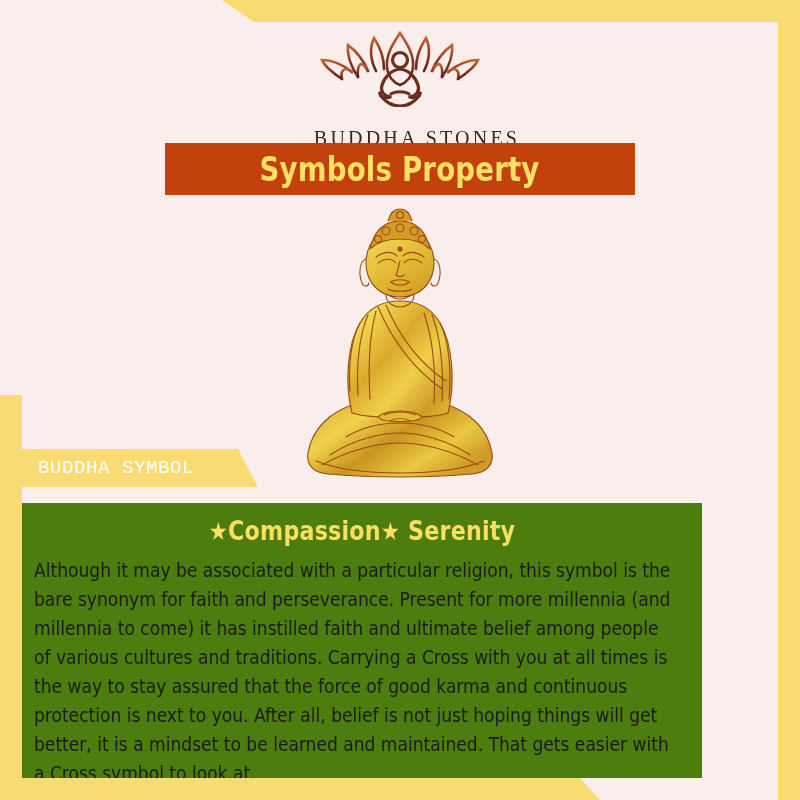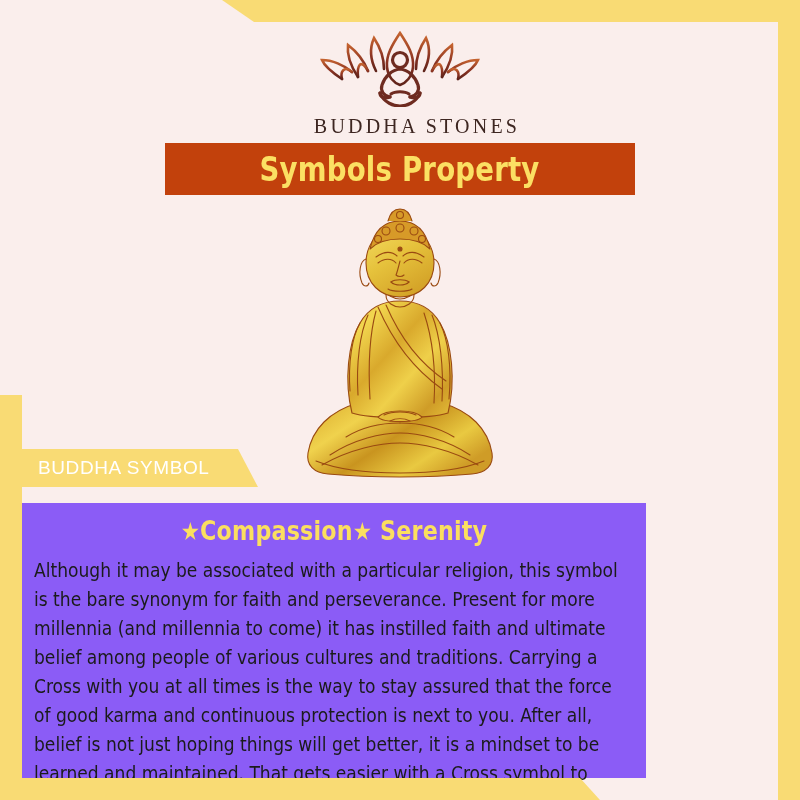--- a/index.html
+++ b/index.html
@@ -70,21 +70,21 @@
     width: 800px;
     text-align: center;
     z-index: 2;
   }
   .logo-mark {
     display: block;
     margin: 5px auto 0;
   }
   .logo-wordmark {
     display: block;
-    margin-top: 4px;
+    margin-top: 16px;
     font-family: "Liberation Serif", serif;
     font-size: 20px;
     letter-spacing: 3.2px;
     color: #3d2621;
     font-weight: 400;
     padding-left: 34px;
   }
 
   
   .title-banner {
@@ -138,31 +138,31 @@
     clip-path: polygon(0 0, 238px 0, 258px 38px, 0 38px);
     display: flex;
     align-items: center;
     z-index: 4;
   }
   .symbol-tag .tag-text {
     margin-left: 38px;
     color: #ffffff;
     font-size: 19px;
     letter-spacing: 0.6px;
-    font-family: Liberation Sans, sans-serif;
+    font-family: Liberation Mono, monospace;
   }
 
   
   .content-panel {
     position: absolute;
     left: 22px;
     top: 503px;
-    width: 624px;
+    width: 680px;
     height: 275px;
-    background: #8b5cf6;
+    background: #4d7c0f;
     z-index: 2;
   }
   .subheading {
     text-align: center;
     margin: 13px 0 0 0;
     font-family: "Liberation Sans Narrow", "DejaVu Sans Condensed", "Liberation Sans", sans-serif;
     font-size: 26px;
     font-weight: bold;
     color: #fbdf5f;
     letter-spacing: 0.2px;

